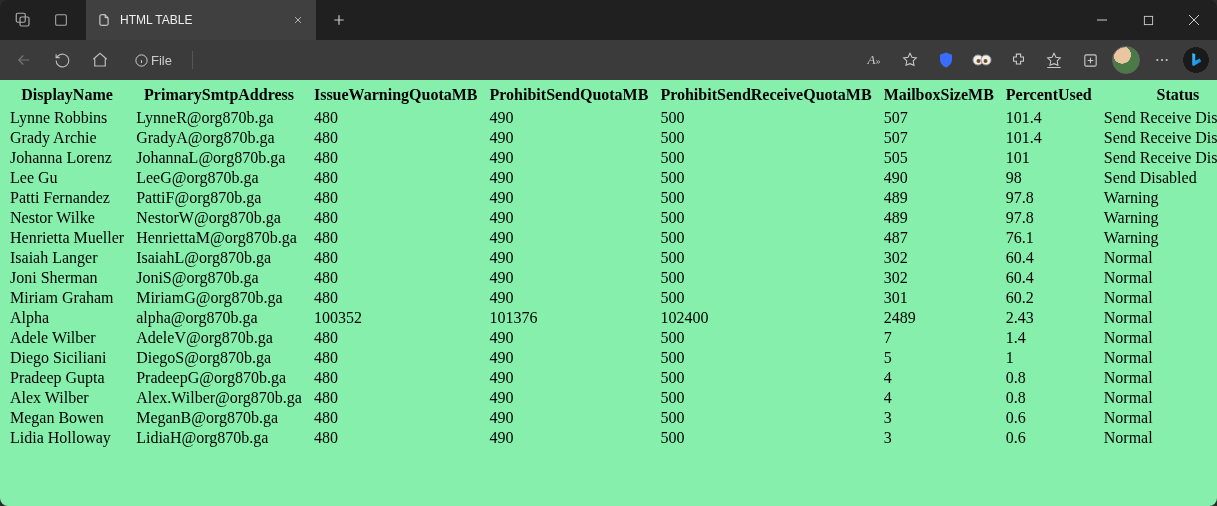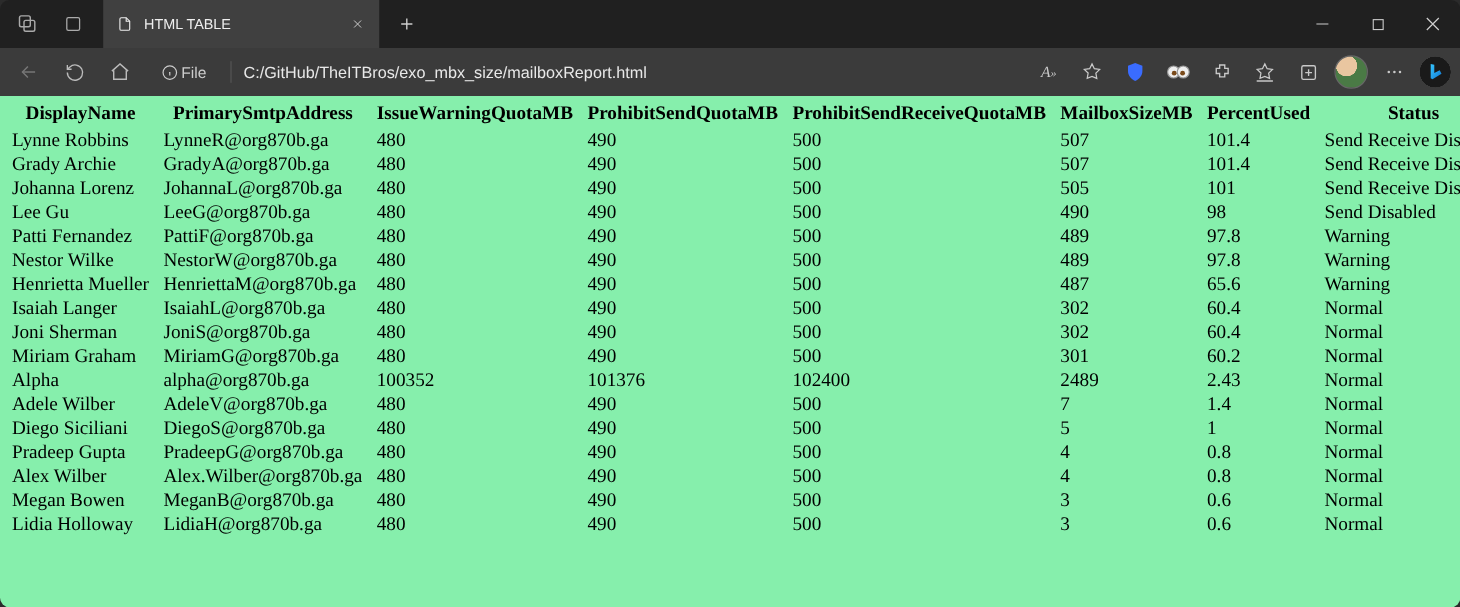--- a/index.html
+++ b/index.html
@@ -111,21 +111,20 @@
     </div>
     <div class="urlbar">
       <div class="pill">
         <svg width="15" height="15" viewBox="0 0 24 24" fill="none" stroke="currentColor" stroke-width="1.6">
             <circle cx="12" cy="12" r="9"></circle>
             <path d="M12 8h.01M11 12h1v4"></path>
           </svg>
         <span>File</span>
       </div>
       <div class="divider"></div>
-      <span class="url">C:/GitHub/TheITBros/exo_mbx_size/mailboxReport.html</span>
     </div>
     <div class="tool-right">
       <div class="ico">
           <span style="font-size:13px;font-style:italic;font-family:serif;">A<span style="font-size:10px;">»</span></span>
         </div>
       <div class="ico">
           <svg width="18" height="18" viewBox="0 0 24 24" fill="none" stroke="currentColor" stroke-width="1.4">
             <path d="M12 3l2.6 5.3 5.9.9-4.2 4.1 1 5.8L12 16.9 6.7 19l1-5.8L3.5 9.2l5.9-.9z"></path>
           </svg>
         </div>
@@ -258,21 +257,21 @@
             <td>97.8</td>
             <td>Warning</td>
           </tr>
           <tr>
             <td>Henrietta Mueller</td>
             <td>HenriettaM@org870b.ga</td>
             <td>480</td>
             <td>490</td>
             <td>500</td>
             <td>487</td>
-            <td>65.6</td>
+            <td>76.1</td>
             <td>Warning</td>
           </tr>
           <tr>
             <td>Isaiah Langer</td>
             <td>IsaiahL@org870b.ga</td>
             <td>480</td>
             <td>490</td>
             <td>500</td>
             <td>302</td>
             <td>60.4</td>

